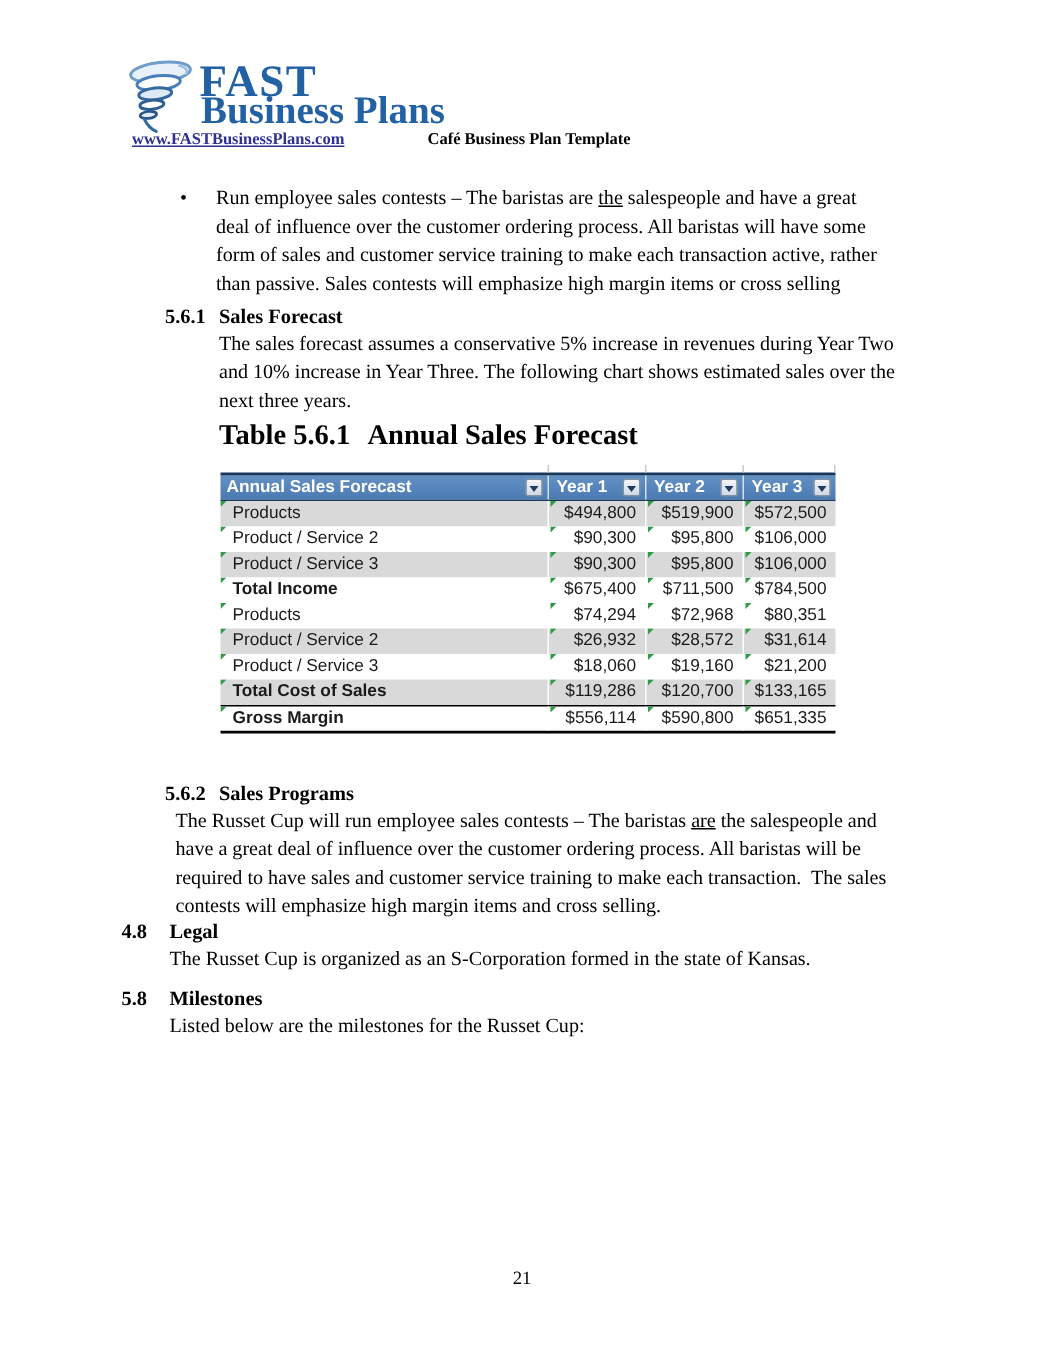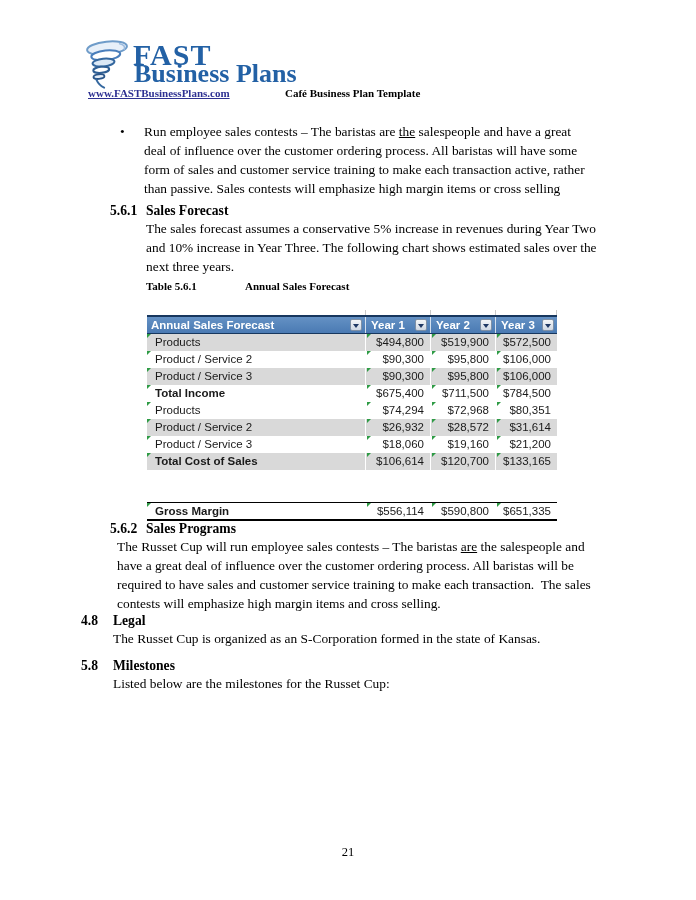--- a/index.html
+++ b/index.html
@@ -40,21 +40,21 @@
   }
   
   .bullet-item{position:absolute;left:120px;top:122px;width:478px;display:flex;}
   .bullet-dot{width:24px;font-size:13.4px;line-height:19px;}
   .bullet-text{width:452px;font-size:13.4px;line-height:19px;white-space:pre-wrap;}
   .u{text-decoration:underline;}
   .sec-head{position:absolute;display:flex;font-weight:bold;font-size:13.6px;line-height:17px;}
   .sec-head .num-w36{width:36px;}
   .sec-head .num-w32{width:32px;}
   .para{position:absolute;font-size:13.4px;line-height:19px;white-space:pre-wrap;}
-  .caption{position:absolute;left:146px;top:280px;display:flex;font-weight:bold;font-size:11px;}
+  .caption{position:absolute;left:146px;top:280px;display:flex;font-weight:bold;font-size:19px;}
   .caption .cap-label{width:99px;}
   
   .xl-table{
     position:absolute;left:147px;top:315px;width:410px;
     font-family:"Liberation Sans",sans-serif;
     border-bottom:2.5px solid #000;
   }
   .stub{position:absolute;width:1px;height:5px;top:-5px;background:#c9c9c9;}
   .xl-header{
     display:flex;height:19px;
@@ -74,21 +74,21 @@
   }
   .dd::after{
     content:"";position:absolute;left:2px;top:4px;width:0;height:0;
     border-left:3px solid transparent;border-right:3px solid transparent;
     border-top:4px solid #1f3864;
   }
   .trow{display:flex;height:17px;font-size:11.5px;line-height:17px;color:#1a1a1a;}
   .trow.shaded{background:var(--row-alt);}
   .trow.plain{background:#fff;}
   .trow.bold .lbl{font-weight:bold;}
-  .trow.top-border{border-top:1.5px solid #000;margin-top:32px;}
+  .trow.top-border{border-top:1.5px solid #000;}
   .label-cell{position:relative;width:218px;padding-left:8px;overflow:hidden;}
   .val-cell{position:relative;border-left:1px solid #fff;text-align:right;padding-right:6px;overflow:hidden;}
   .val-cell.w1,.val-cell.w2{width:65px;}
   .val-cell.w3{width:62px;}
   .tri{position:absolute;top:0;left:0;width:0;height:0;
     border-top:4px solid var(--green);border-right:4px solid transparent;}
   .val-cell .tri{left:1px;}
   
   .page-num{position:absolute;top:845px;left:0;width:100%;text-align:center;font-size:12.5px;}
 </style>
@@ -283,21 +283,21 @@
         <span class="v">$21,200</span>
       </div>
     </div>
         <div class="trow shaded bold">
       <div class="label-cell">
         <i class="tri"></i>
         <span class="lbl">Total Cost of Sales</span>
       </div>
       <div class="val-cell w1">
         <i class="tri"></i>
-        <span class="v">$106,614</span>
+        <span class="v">$119,286</span>
       </div>
       <div class="val-cell w2">
         <i class="tri"></i>
         <span class="v">$120,700</span>
       </div>
       <div class="val-cell w3">
         <i class="tri"></i>
         <span class="v">$133,165</span>
       </div>
     </div>

